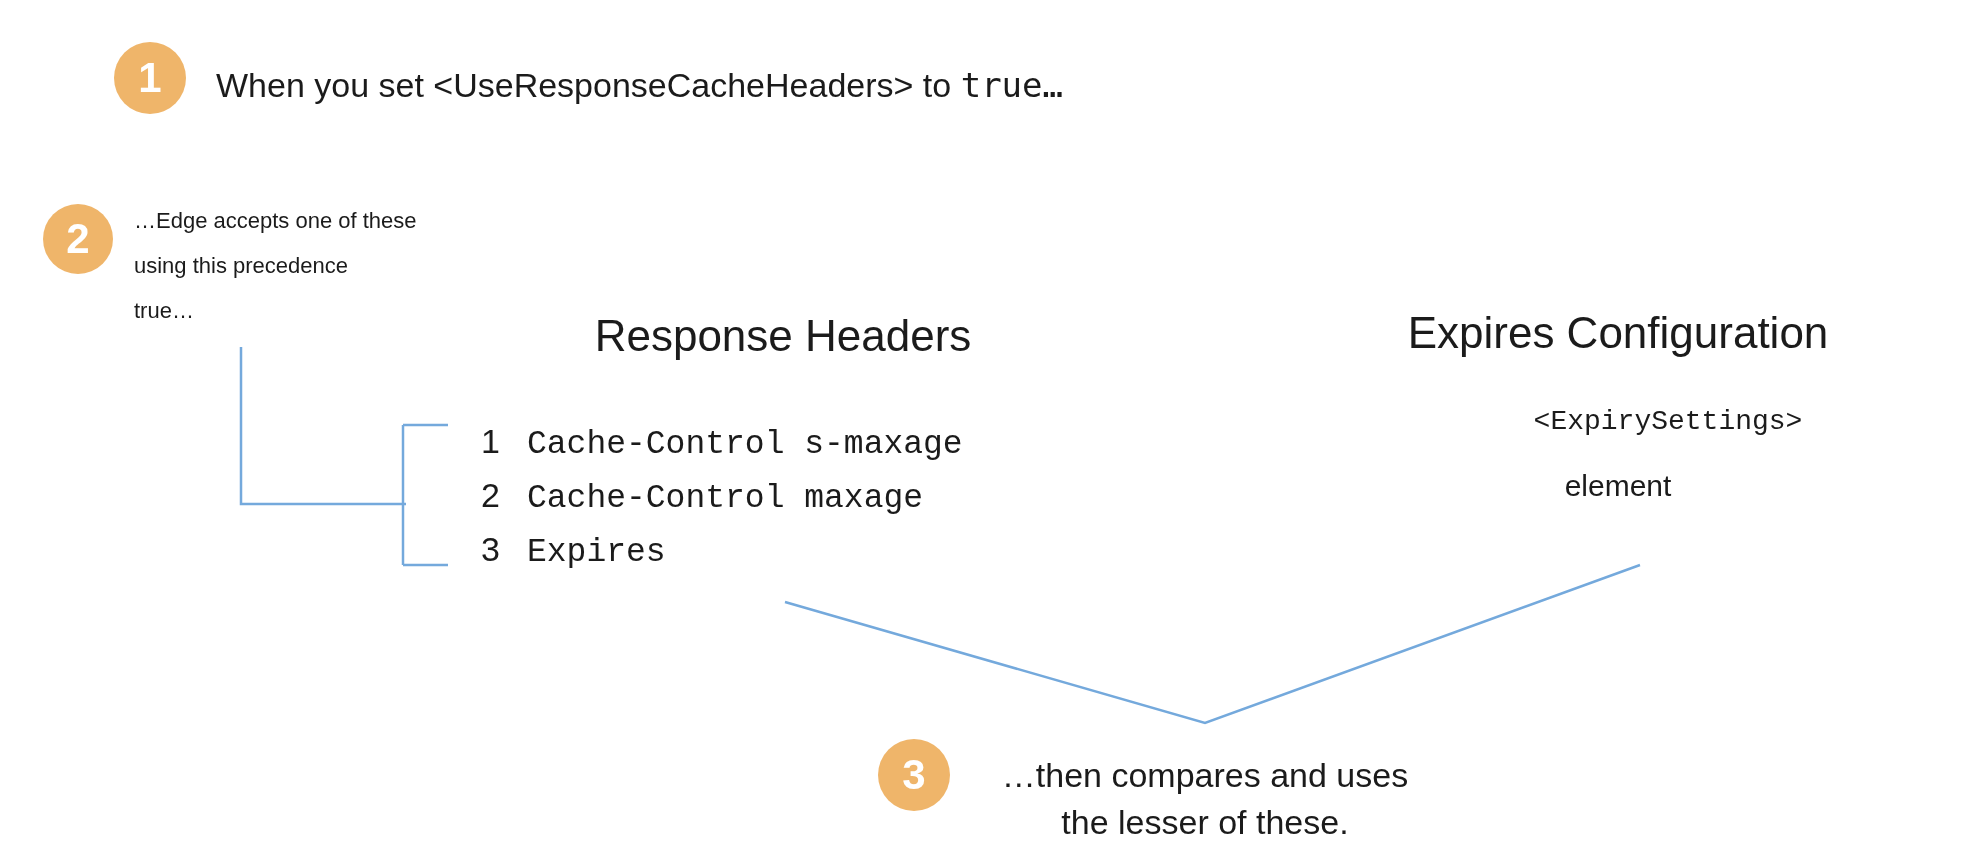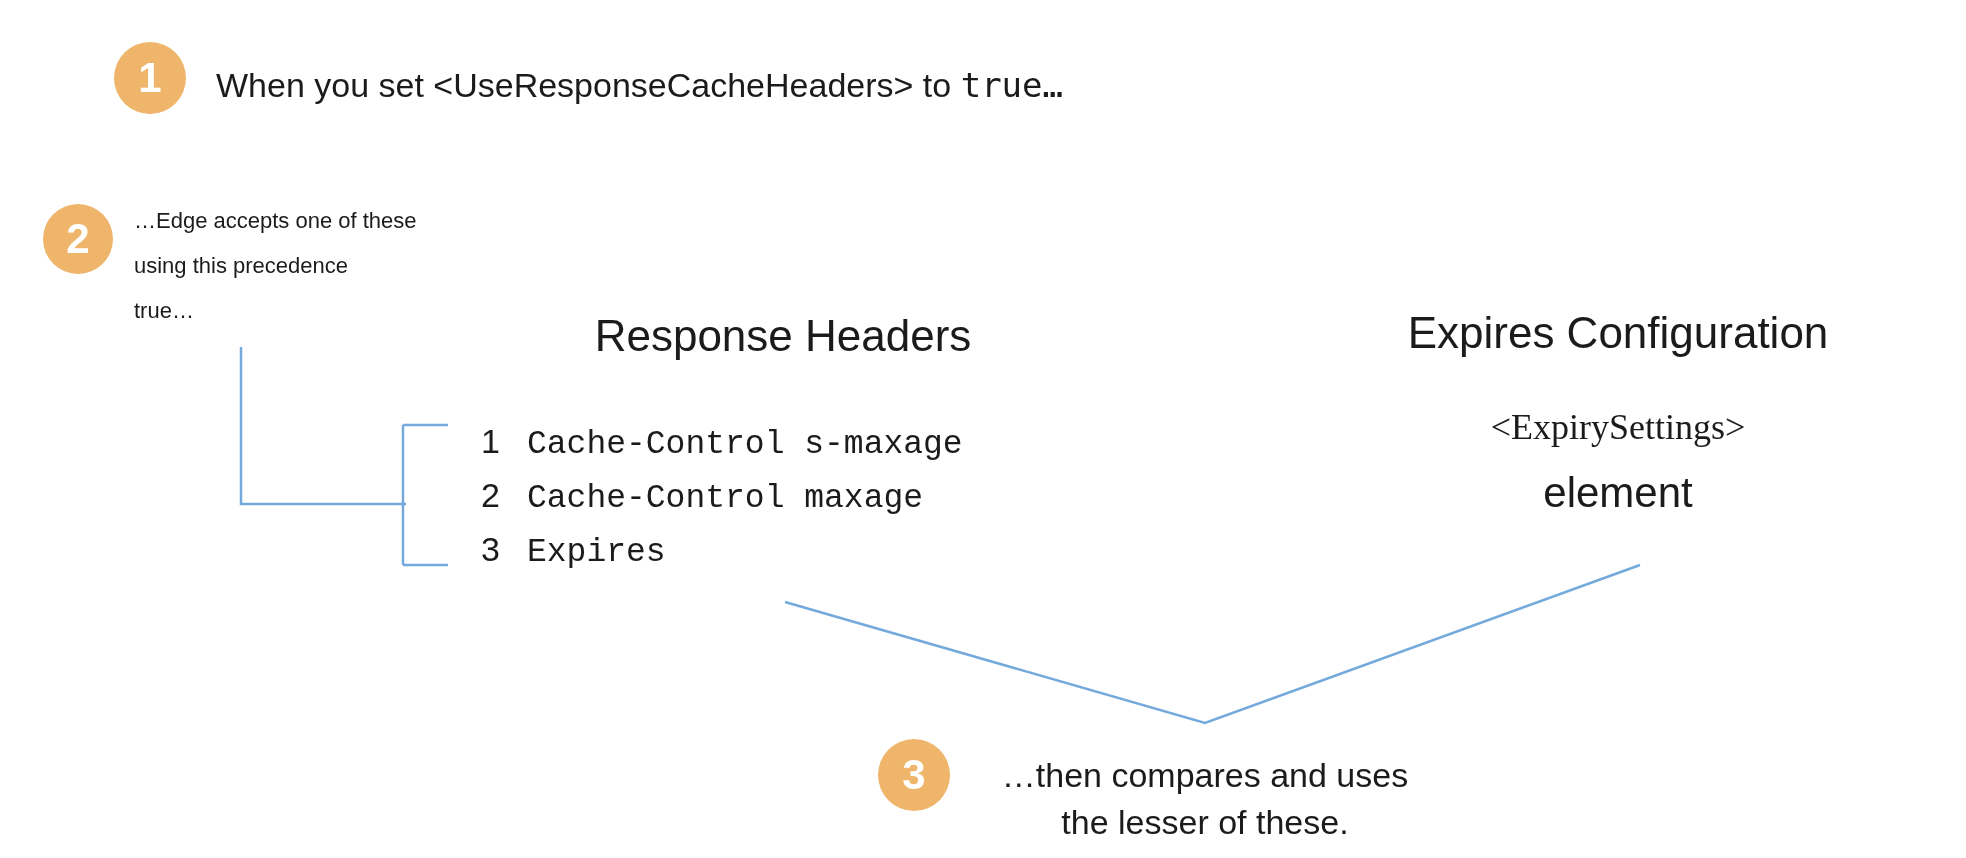--- a/index.html
+++ b/index.html
@@ -76,31 +76,31 @@
     height: 54px;
     display: flex;
     align-items: center;
     font-size: 34px;
     white-space: nowrap;
   }
   .p-rank { display: inline-block; width: 46px; }
   .p-val  { font-family: Liberation Mono, monospace; font-size: 33px; margin-top: 7px; }
   .expiry-element {
     position: absolute;
-    left: 1618px; top: 406px;
+    left: 1668px; top: 406px;
     transform: translateX(-50%);
-    font-family: Liberation Serif, serif;
-    font-size: 36px;
+    font-family: Liberation Mono, monospace;
+    font-size: 28px;
     white-space: nowrap;
   }
   .expiry-label {
     position: absolute;
     left: 1618px; top: 469px;
     transform: translateX(-50%);
-    font-size: 42px;
+    font-size: 30px;
     white-space: nowrap;
   }
 </style>
 </head>
 <body>
 
 <div class="stage">
 
   <svg class="lines" viewBox="0 0 1966 858" xmlns="http://www.w3.org/2000/svg">
     <path d="M241,347 L241,504 L406,504"></path>

